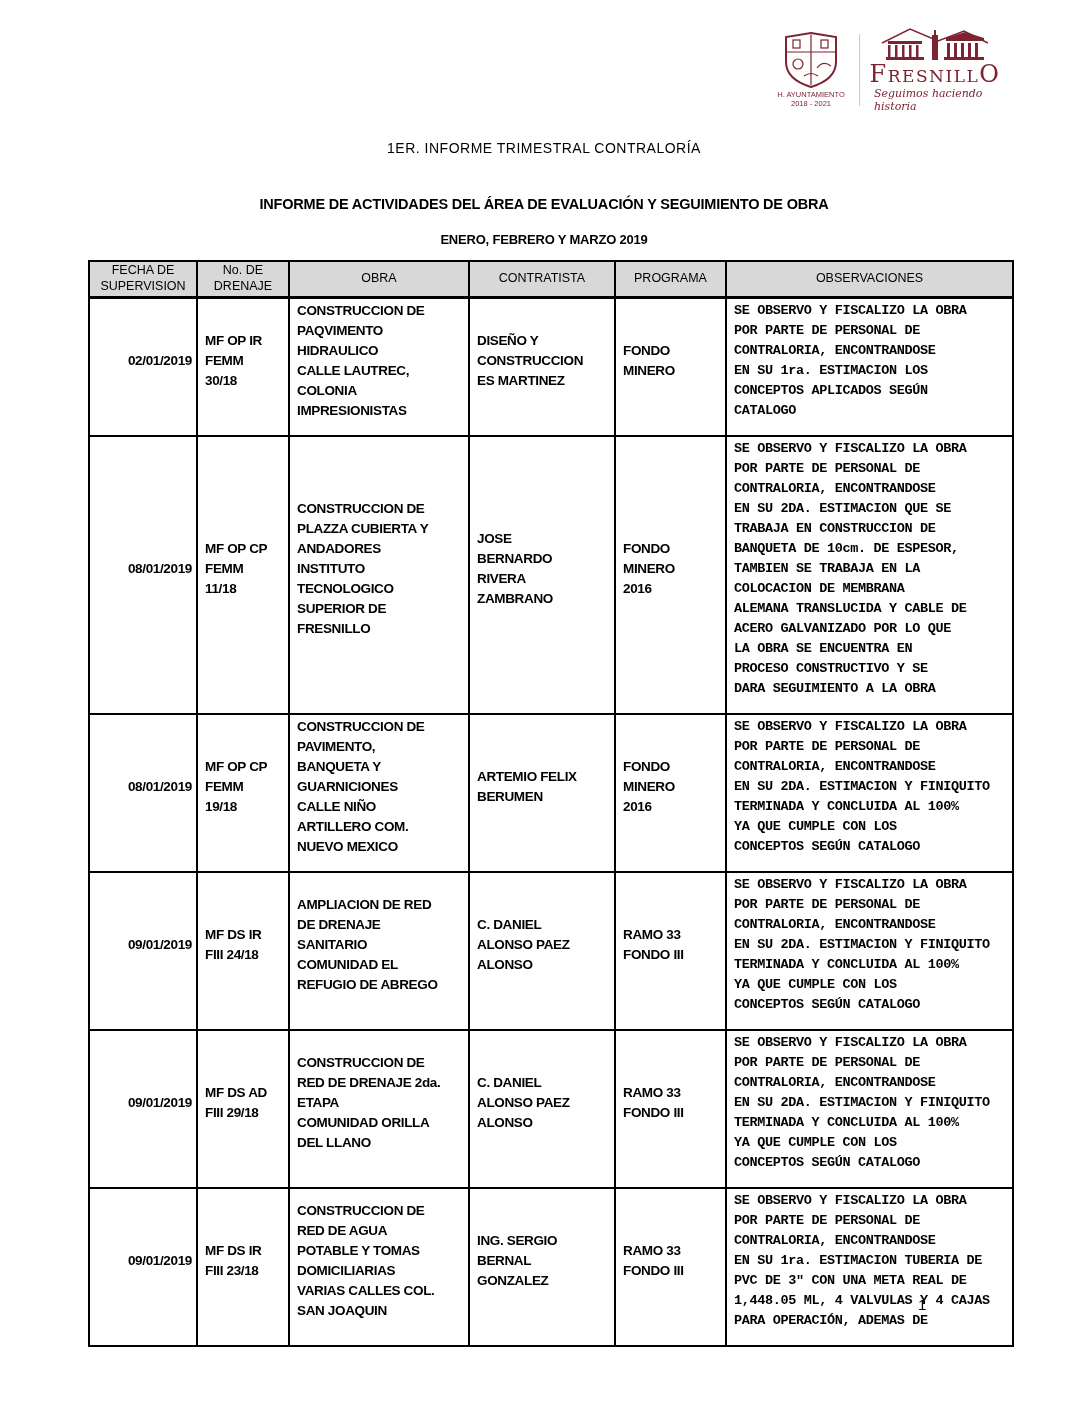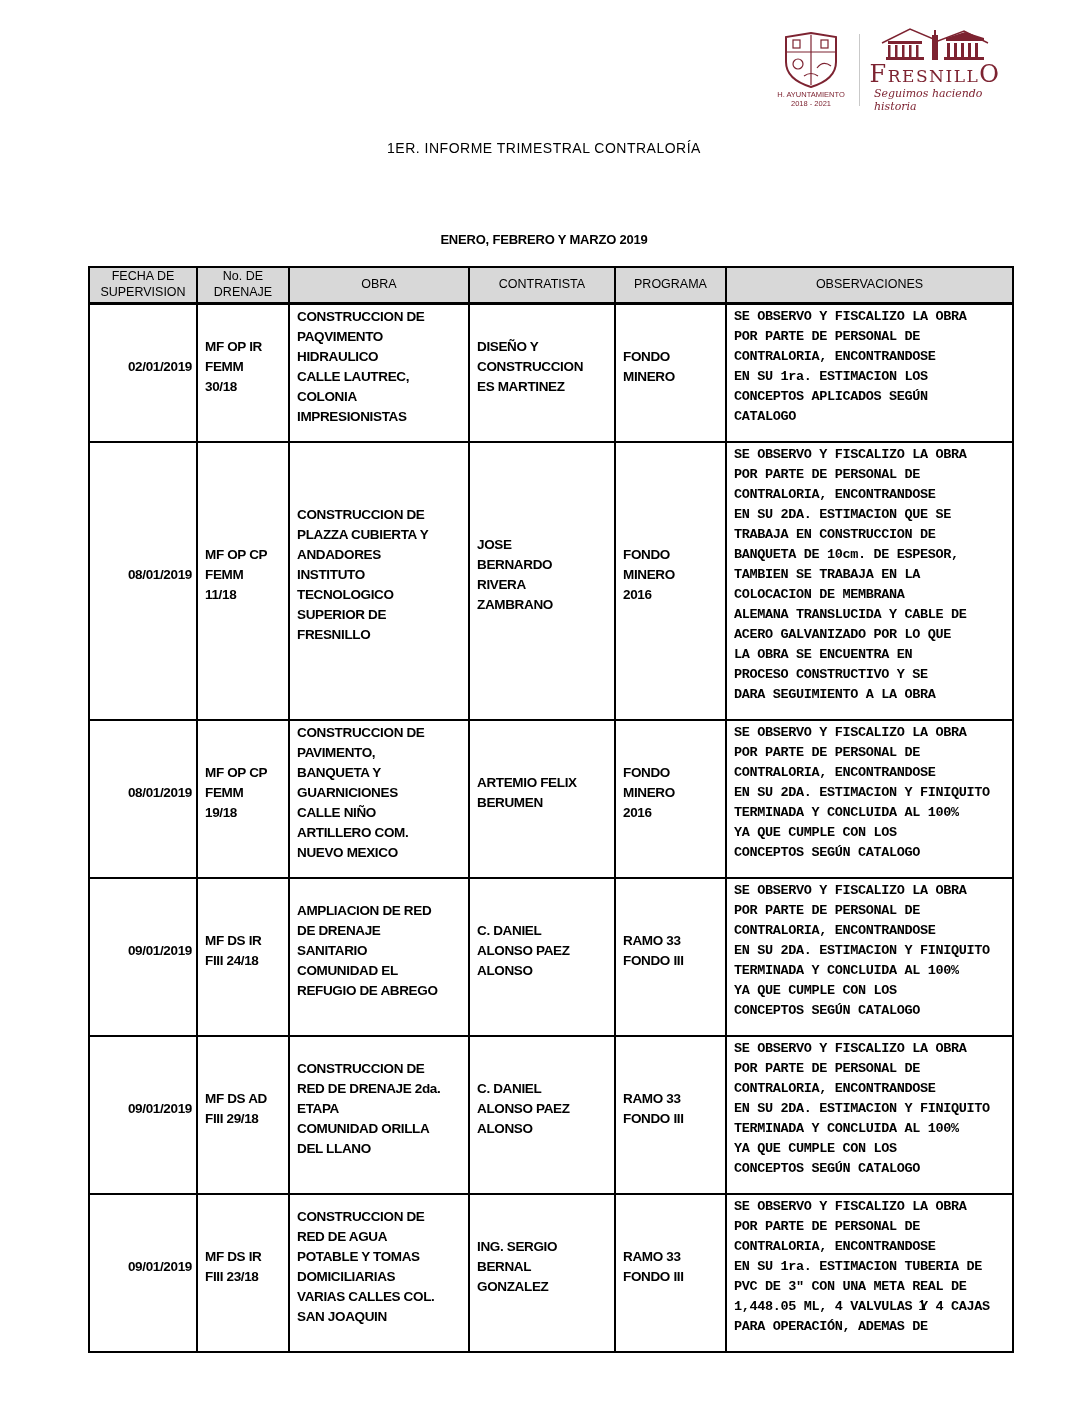--- a/index.html
+++ b/index.html
@@ -36,21 +36,21 @@
     position: absolute; top: 196px; left: 0; width: 100%;
     text-align: center; font-size: 14.5px; font-weight: bold; letter-spacing: -0.2px;
   }
   .title-period {
     position: absolute; top: 232px; left: 0; width: 100%;
     text-align: center; font-size: 13px; font-weight: bold; letter-spacing: -0.2px;
   }
 
   
   table.report {
-    position: absolute; left: 88px; top: 266px;
+    position: absolute; left: 88px; top: 260px;
     width: 924px; border-collapse: collapse; table-layout: fixed;
   }
   table.report th, table.report td { border: 2px solid #000; }
   table.report th {
     background: #d8d8d8;
     font-weight: normal; font-size: 12.5px; line-height: 1.25;
     text-align: center; vertical-align: middle;
     height: 36px; white-space: pre-line;
   }
   table.report thead th { border-bottom-width: 3px; }
@@ -114,20 +114,21 @@
         <rect x="88" y="16" width="3" height="14" fill="#7d2331"></rect>
         <rect x="95" y="16" width="3" height="14" fill="#7d2331"></rect>
         <rect x="64" y="30" width="40" height="3" fill="#7d2331"></rect>
       </svg>
       <div class="fres-word"><span class="cap">F</span><span>RESNILL</span><span class="cap">O</span></div>
       <div class="fres-tagline">Seguimos haciendo historia</div>
     </div>
   </div>
 
   <div class="title-main">1ER. INFORME TRIMESTRAL CONTRALORÍA</div>
+  <div class="title-sub">INFORME DE ACTIVIDADES DEL ÁREA DE EVALUACIÓN Y SEGUIMIENTO DE OBRA</div>
   <div class="title-period">ENERO, FEBRERO Y MARZO 2019</div>
 
   <table class="report">
     <colgroup>
       <col style="width:108px">
         <col style="width:92px">
         <col style="width:180px">
       <col style="width:146px">
         <col style="width:111px">
         <col style="width:287px">

